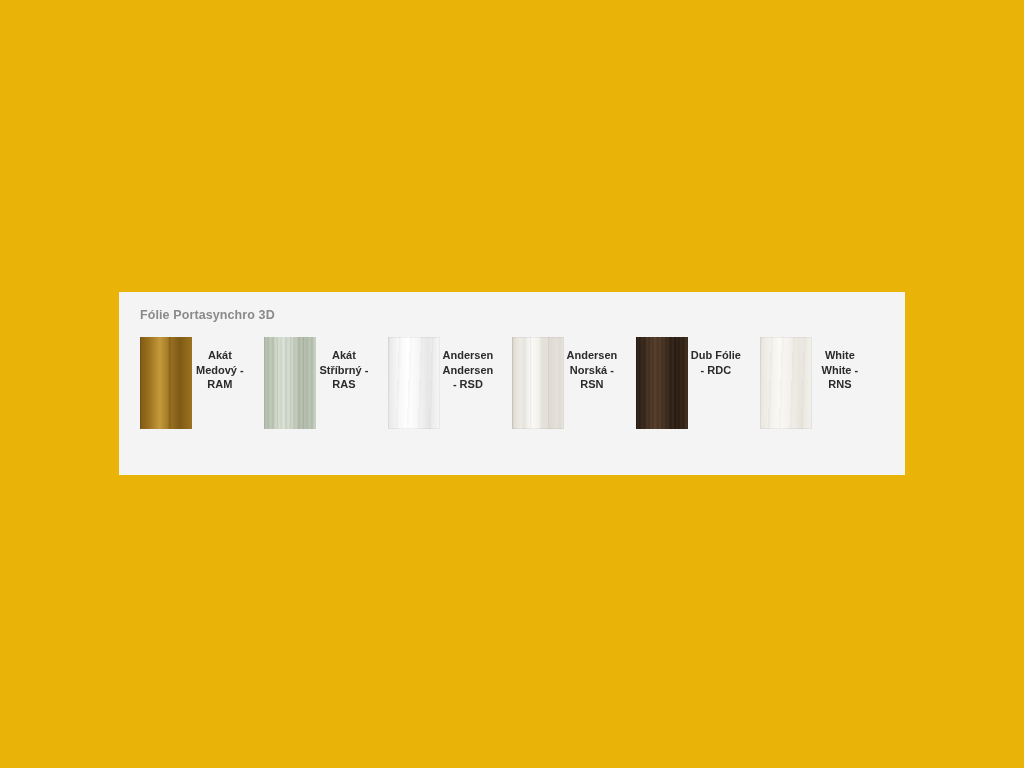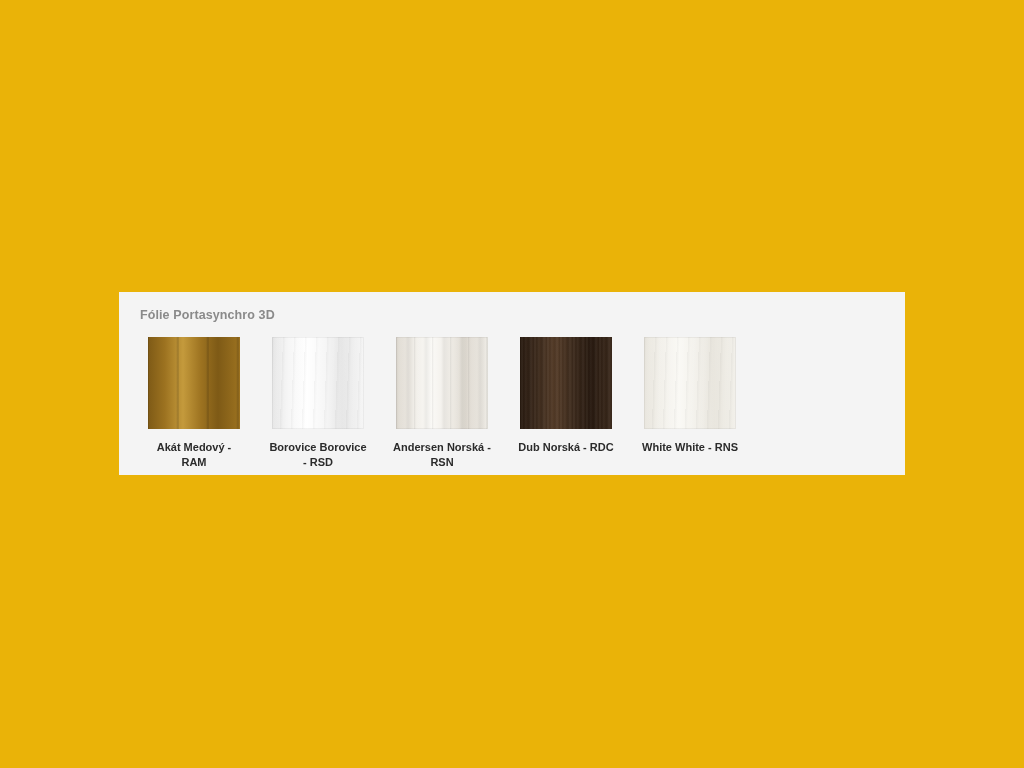--- a/index.html
+++ b/index.html
@@ -41,22 +41,22 @@
 
   .swatch-row {
     display: flex;
     flex-direction: row;
     gap: 16px;
   }
 
   .swatch-item {
     width: 108px;
     display: flex;
-    flex-direction: column;
-    align-items: center;
+    flex-direction: row;
+    align-items: flex-start;
   }
 
   .swatch-tile {
     width: 92px;
     height: 92px;
     position: relative;
     overflow: hidden;
     background-color: #cccccc;
   }
 
@@ -117,36 +117,42 @@
 
     <div class="swatch-row">
 
     <div class="swatch-item">
           <div class="swatch-tile" style="background-image: linear-gradient(90deg, rgb(126, 90, 22) 0%, rgb(156, 114, 32) 18%, rgb(196, 154, 60) 38%, rgb(156, 114, 32) 58%, rgb(126, 90, 22) 76%, rgb(156, 114, 32) 100%);">
             <div class="grain grain-plank"></div>
           </div>
           <div class="swatch-label">Akát Medový - RAM</div>
         </div>
         <div class="swatch-item">
+          <div class="swatch-tile" style="background-image: linear-gradient(90deg, rgb(176, 187, 168) 0%, rgb(198, 207, 192) 18%, rgb(221, 227, 216) 38%, rgb(198, 207, 192) 58%, rgb(176, 187, 168) 76%, rgb(198, 207, 192) 100%);">
+            <div class="grain grain-vert"></div>
+          </div>
+          <div class="swatch-label">Akát Stříbrný - RAS</div>
+        </div>
+        <div class="swatch-item">
           <div class="swatch-tile tile-border" style="background-image: linear-gradient(90deg, rgb(230, 230, 230) 0%, rgb(246, 246, 246) 18%, rgb(255, 255, 255) 38%, rgb(246, 246, 246) 58%, rgb(230, 230, 230) 76%, rgb(246, 246, 246) 100%);">
             <div class="grain grain-soft"></div>
           </div>
-          <div class="swatch-label">Borovice Borovice - RSD</div>
+          <div class="swatch-label">Andersen Andersen - RSD</div>
         </div>
         <div class="swatch-item">
           <div class="swatch-tile tile-border" style="background-image: linear-gradient(90deg, rgb(222, 217, 208) 0%, rgb(239, 236, 230) 18%, rgb(251, 250, 247) 38%, rgb(239, 236, 230) 58%, rgb(222, 217, 208) 76%, rgb(239, 236, 230) 100%);">
             <div class="grain grain-wide"></div>
           </div>
           <div class="swatch-label">Andersen Norská - RSN</div>
         </div>
         <div class="swatch-item">
           <div class="swatch-tile" style="background-image: linear-gradient(90deg, rgb(40, 26, 16) 0%, rgb(60, 42, 28) 18%, rgb(85, 60, 40) 38%, rgb(60, 42, 28) 58%, rgb(40, 26, 16) 76%, rgb(60, 42, 28) 100%);">
             <div class="grain grain-vert"></div>
           </div>
-          <div class="swatch-label">Dub Norská - RDC</div>
+          <div class="swatch-label">Dub Fólie - RDC</div>
         </div>
         <div class="swatch-item">
           <div class="swatch-tile tile-border" style="background-image: linear-gradient(90deg, rgb(232, 229, 221) 0%, rgb(242, 240, 234) 18%, rgb(250, 249, 245) 38%, rgb(242, 240, 234) 58%, rgb(232, 229, 221) 76%, rgb(242, 240, 234) 100%);">
             <div class="grain grain-soft"></div>
           </div>
           <div class="swatch-label">White White - RNS</div>
         </div>
       </div>
 
   </section>

